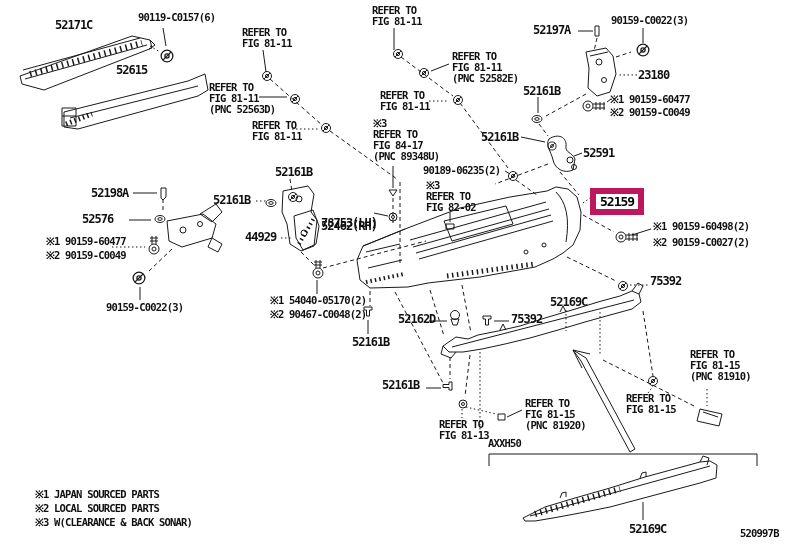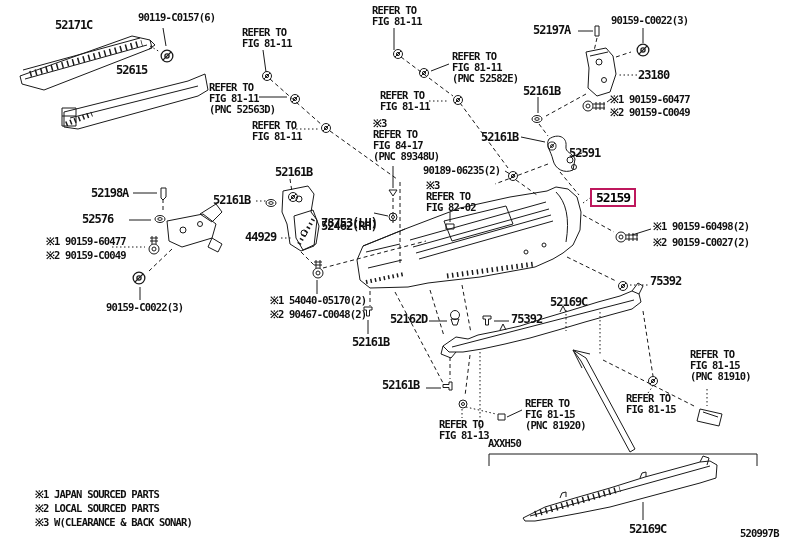--- a/index.html
+++ b/index.html
@@ -3,21 +3,21 @@
 <meta charset="utf-8">
 <style>
   html,body{margin:0;padding:0;background:#fff;}
   .stage{position:relative;width:796px;height:549px;background:#ffffff;overflow:hidden;
          font-family:"DejaVu Sans Mono",monospace;}
   svg.art{position:absolute;left:0;top:0;}
   .plabel{position:absolute;font:bold 12px "DejaVu Sans Mono",monospace;letter-spacing:-1px;
           color:#101010;white-space:pre-line;line-height:13px;text-align:center;}
   .nlabel{position:absolute;font:bold 10.5px "DejaVu Sans Mono",monospace;letter-spacing:-0.8px;
           color:#101010;white-space:pre-line;line-height:11px;}
-  .hlbox{position:absolute;border:2px solid #be185d;background:#fff;padding:0 4px;
+  .hlbox{position:absolute;border:6px solid #be185d;background:#fff;padding:0 4px;
          font:bold 13px "DejaVu Sans Mono",monospace;letter-spacing:-1px;color:#000;line-height:15px;}
   .ln{stroke:#1a1a1a;stroke-width:1;fill:none;}
   .dsh{stroke-dasharray:4,3;}
   .dot{stroke-dasharray:1.5,2.5;}
 </style>
 </head>
 <body>
 
 <div class="stage">
 
@@ -234,30 +234,30 @@
     <g class="ln">
       <path d="M489,466 V454 H757 V466"></path>
     </g>
   </svg>
 
   <div class="plabel" style="left:55px;top:19px">52171C</div>
   <div class="plabel" style="left:116px;top:64px">52615</div>
   <div class="plabel" style="left:533px;top:24px">52197A</div>
   <div class="plabel" style="left:638px;top:69px">23180</div>
   <div class="plabel" style="left:523px;top:85px">52161B</div>
-  <div class="plabel" style="left:569px;top:147px">52591</div>
+  <div class="plabel" style="left:583px;top:147px">52591</div>
   <div class="plabel" style="left:481px;top:131px">52161B</div>
   <div class="plabel" style="left:91px;top:187px">52198A</div>
   <div class="plabel" style="left:82px;top:213px">52576</div>
   <div class="plabel" style="left:275px;top:166px">52161B</div>
   <div class="plabel" style="left:213px;top:194px">52161B</div>
   <div class="plabel" style="left:321px;top:220px">52462(RH)</div>
   <div class="plabel" style="left:321px;top:217px">78753(LH)</div>
   <div class="plabel" style="left:245px;top:231px">44929</div>
-  <div class="plabel" style="left:390px;top:313px">52162D</div>
+  <div class="plabel" style="left:398px;top:313px">52162D</div>
   <div class="plabel" style="left:352px;top:336px">52161B</div>
   <div class="plabel" style="left:382px;top:379px">52161B</div>
   <div class="plabel" style="left:511px;top:313px">75392</div>
   <div class="plabel" style="left:650px;top:275px">75392</div>
   <div class="plabel" style="left:550px;top:296px">52169C</div>
   <div class="plabel" style="left:629px;top:523px">52169C</div>
 
   <div class="hlbox" style="left:590px;top:188px">52159</div>
 
   <div class="nlabel" style="left:138px;top:12px">90119-C0157(6)</div>

